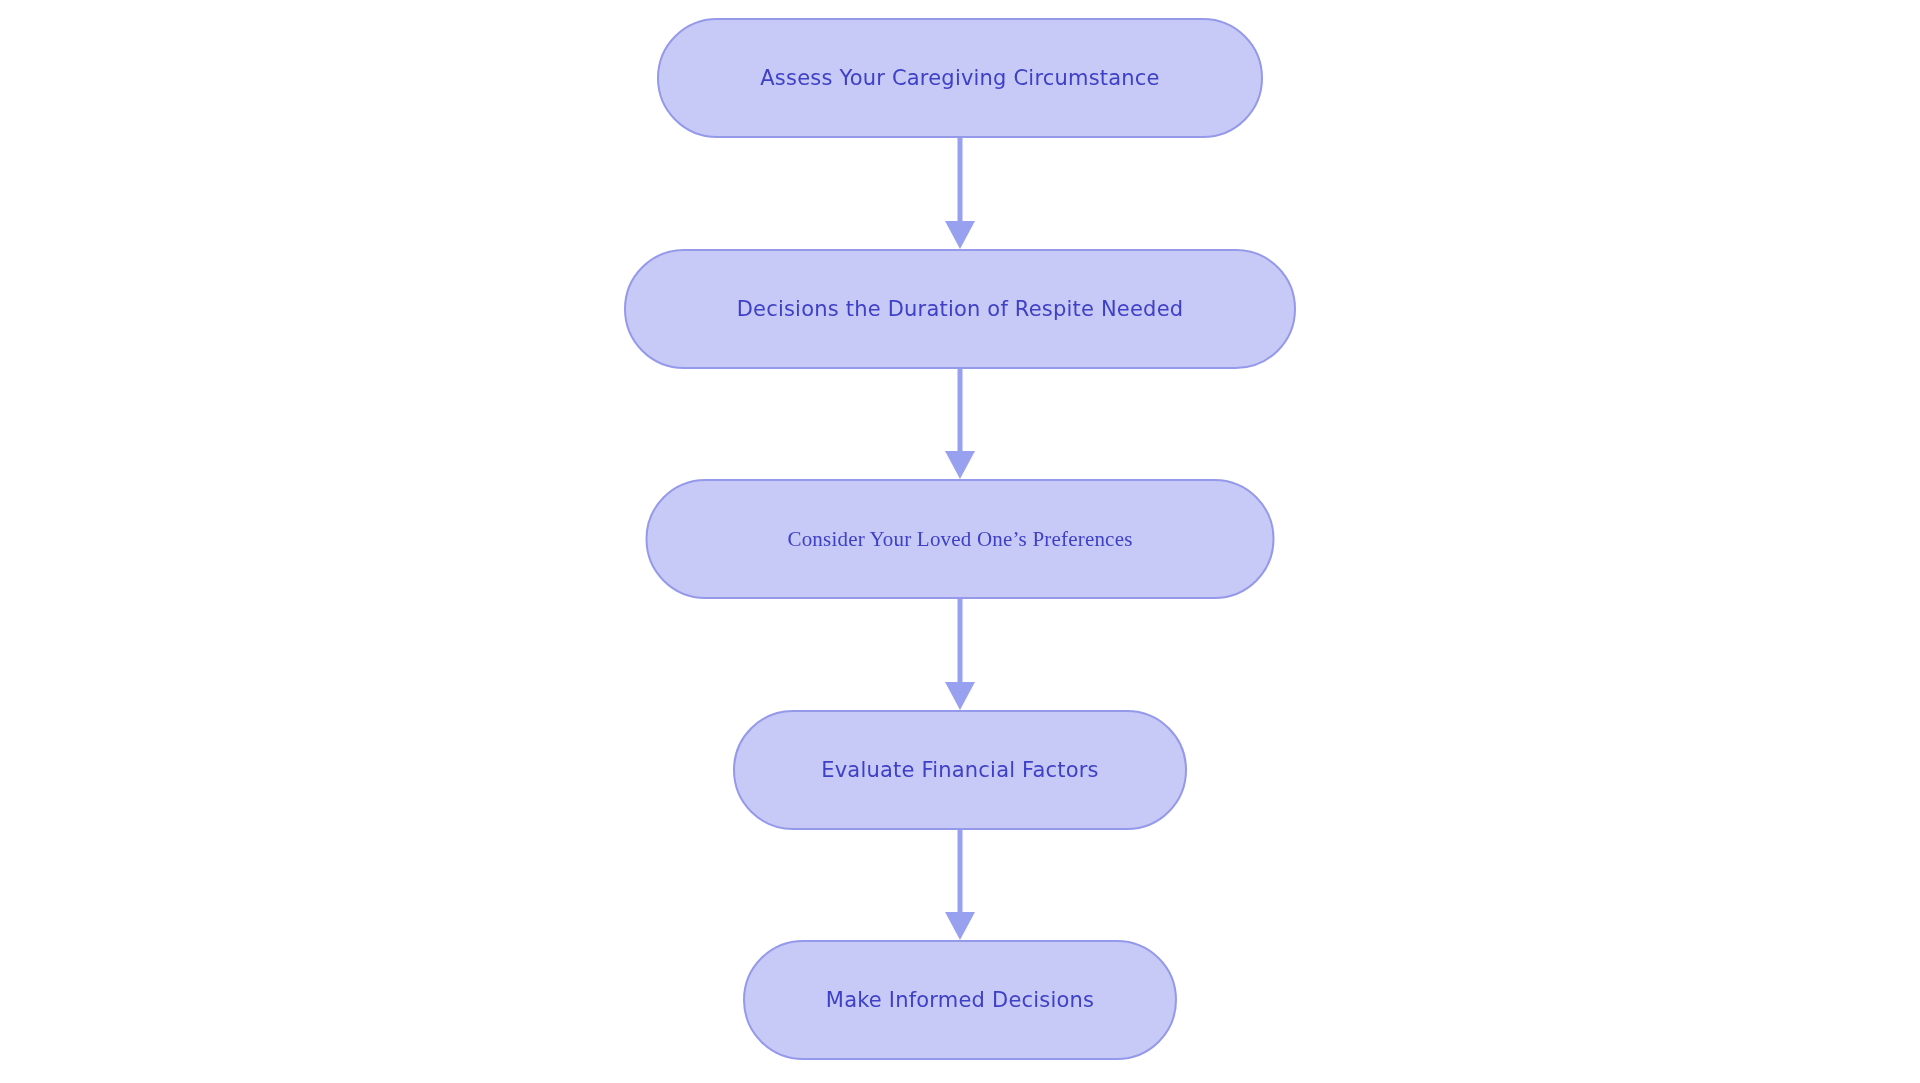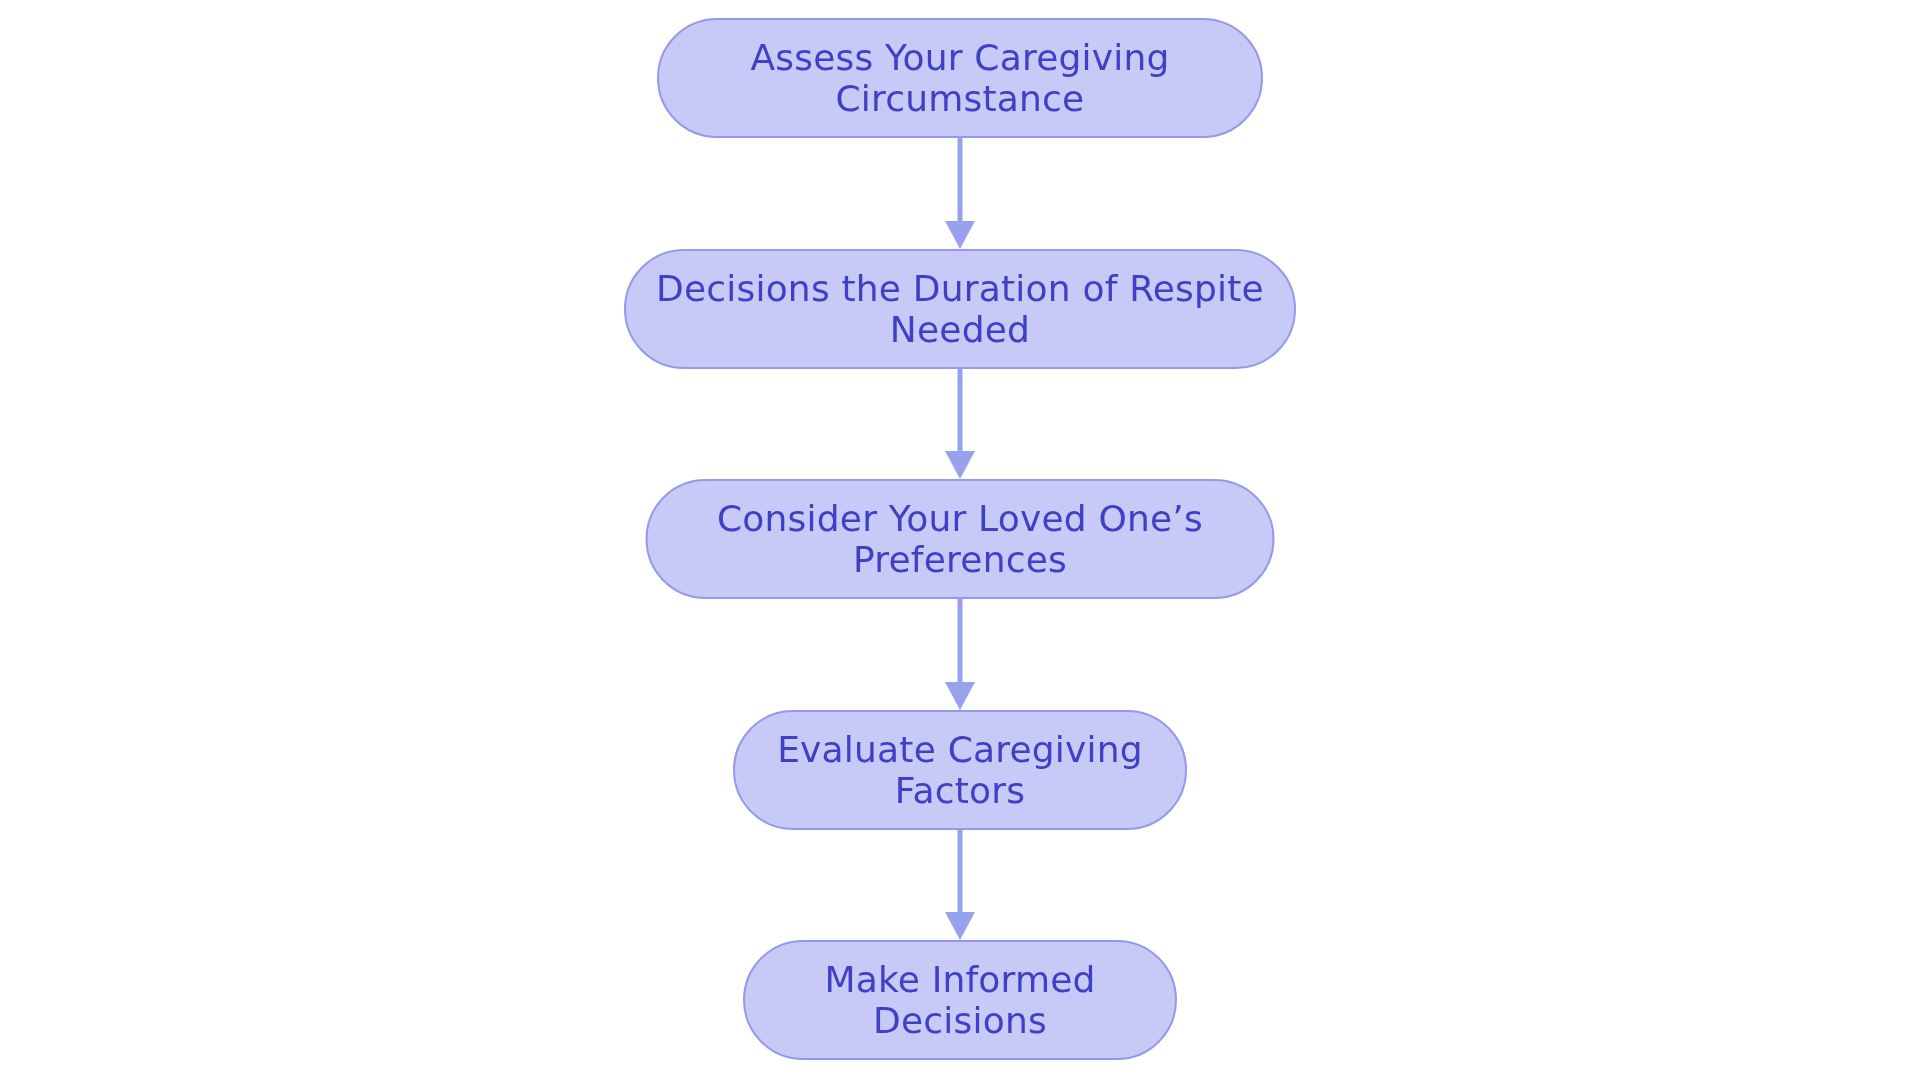--- a/index.html
+++ b/index.html
@@ -22,26 +22,26 @@
     height: 120px;
     box-sizing: border-box;
     background: #c7c9f7;
     border: 2px solid #9599ea;
     border-radius: 60px;
     display: flex;
     align-items: center;
     justify-content: center;
     text-align: center;
     color: #3e40c6;
-    font-size: 36px;
+    font-size: 21px;
     letter-spacing: 0.2px;
   }
   .node-1 { top: 18px;  width: 606px; }
   .node-2 { top: 249px; width: 672px; }
-  .node-3 { top: 479px; width: 629px; }
+  .node-3 { top: 479px; width: 629px; font-family: Liberation Serif, serif; }
   .node-4 { top: 710px; width: 454px; }
   .node-5 { top: 940px; width: 434px; }
 
   .arrow {
     position: absolute;
     left: 50%;
     transform: translateX(-50%);
     width: 32px;
   }
   .arrow-1 { top: 138px; height: 111px; }
@@ -96,21 +96,21 @@
   <div class="node node-3">
     <span>Consider Your Loved One’s Preferences</span>
   </div>
 
   <div class="arrow arrow-3">
     <div class="shaft"></div>
     <div class="head"></div>
   </div>
 
   <div class="node node-4">
-    <span>Evaluate Caregiving Factors</span>
+    <span>Evaluate Financial Factors</span>
   </div>
 
   <div class="arrow arrow-4">
     <div class="shaft"></div>
     <div class="head"></div>
   </div>
 
   <div class="node node-5">
     <span>Make Informed Decisions</span>
   </div>

